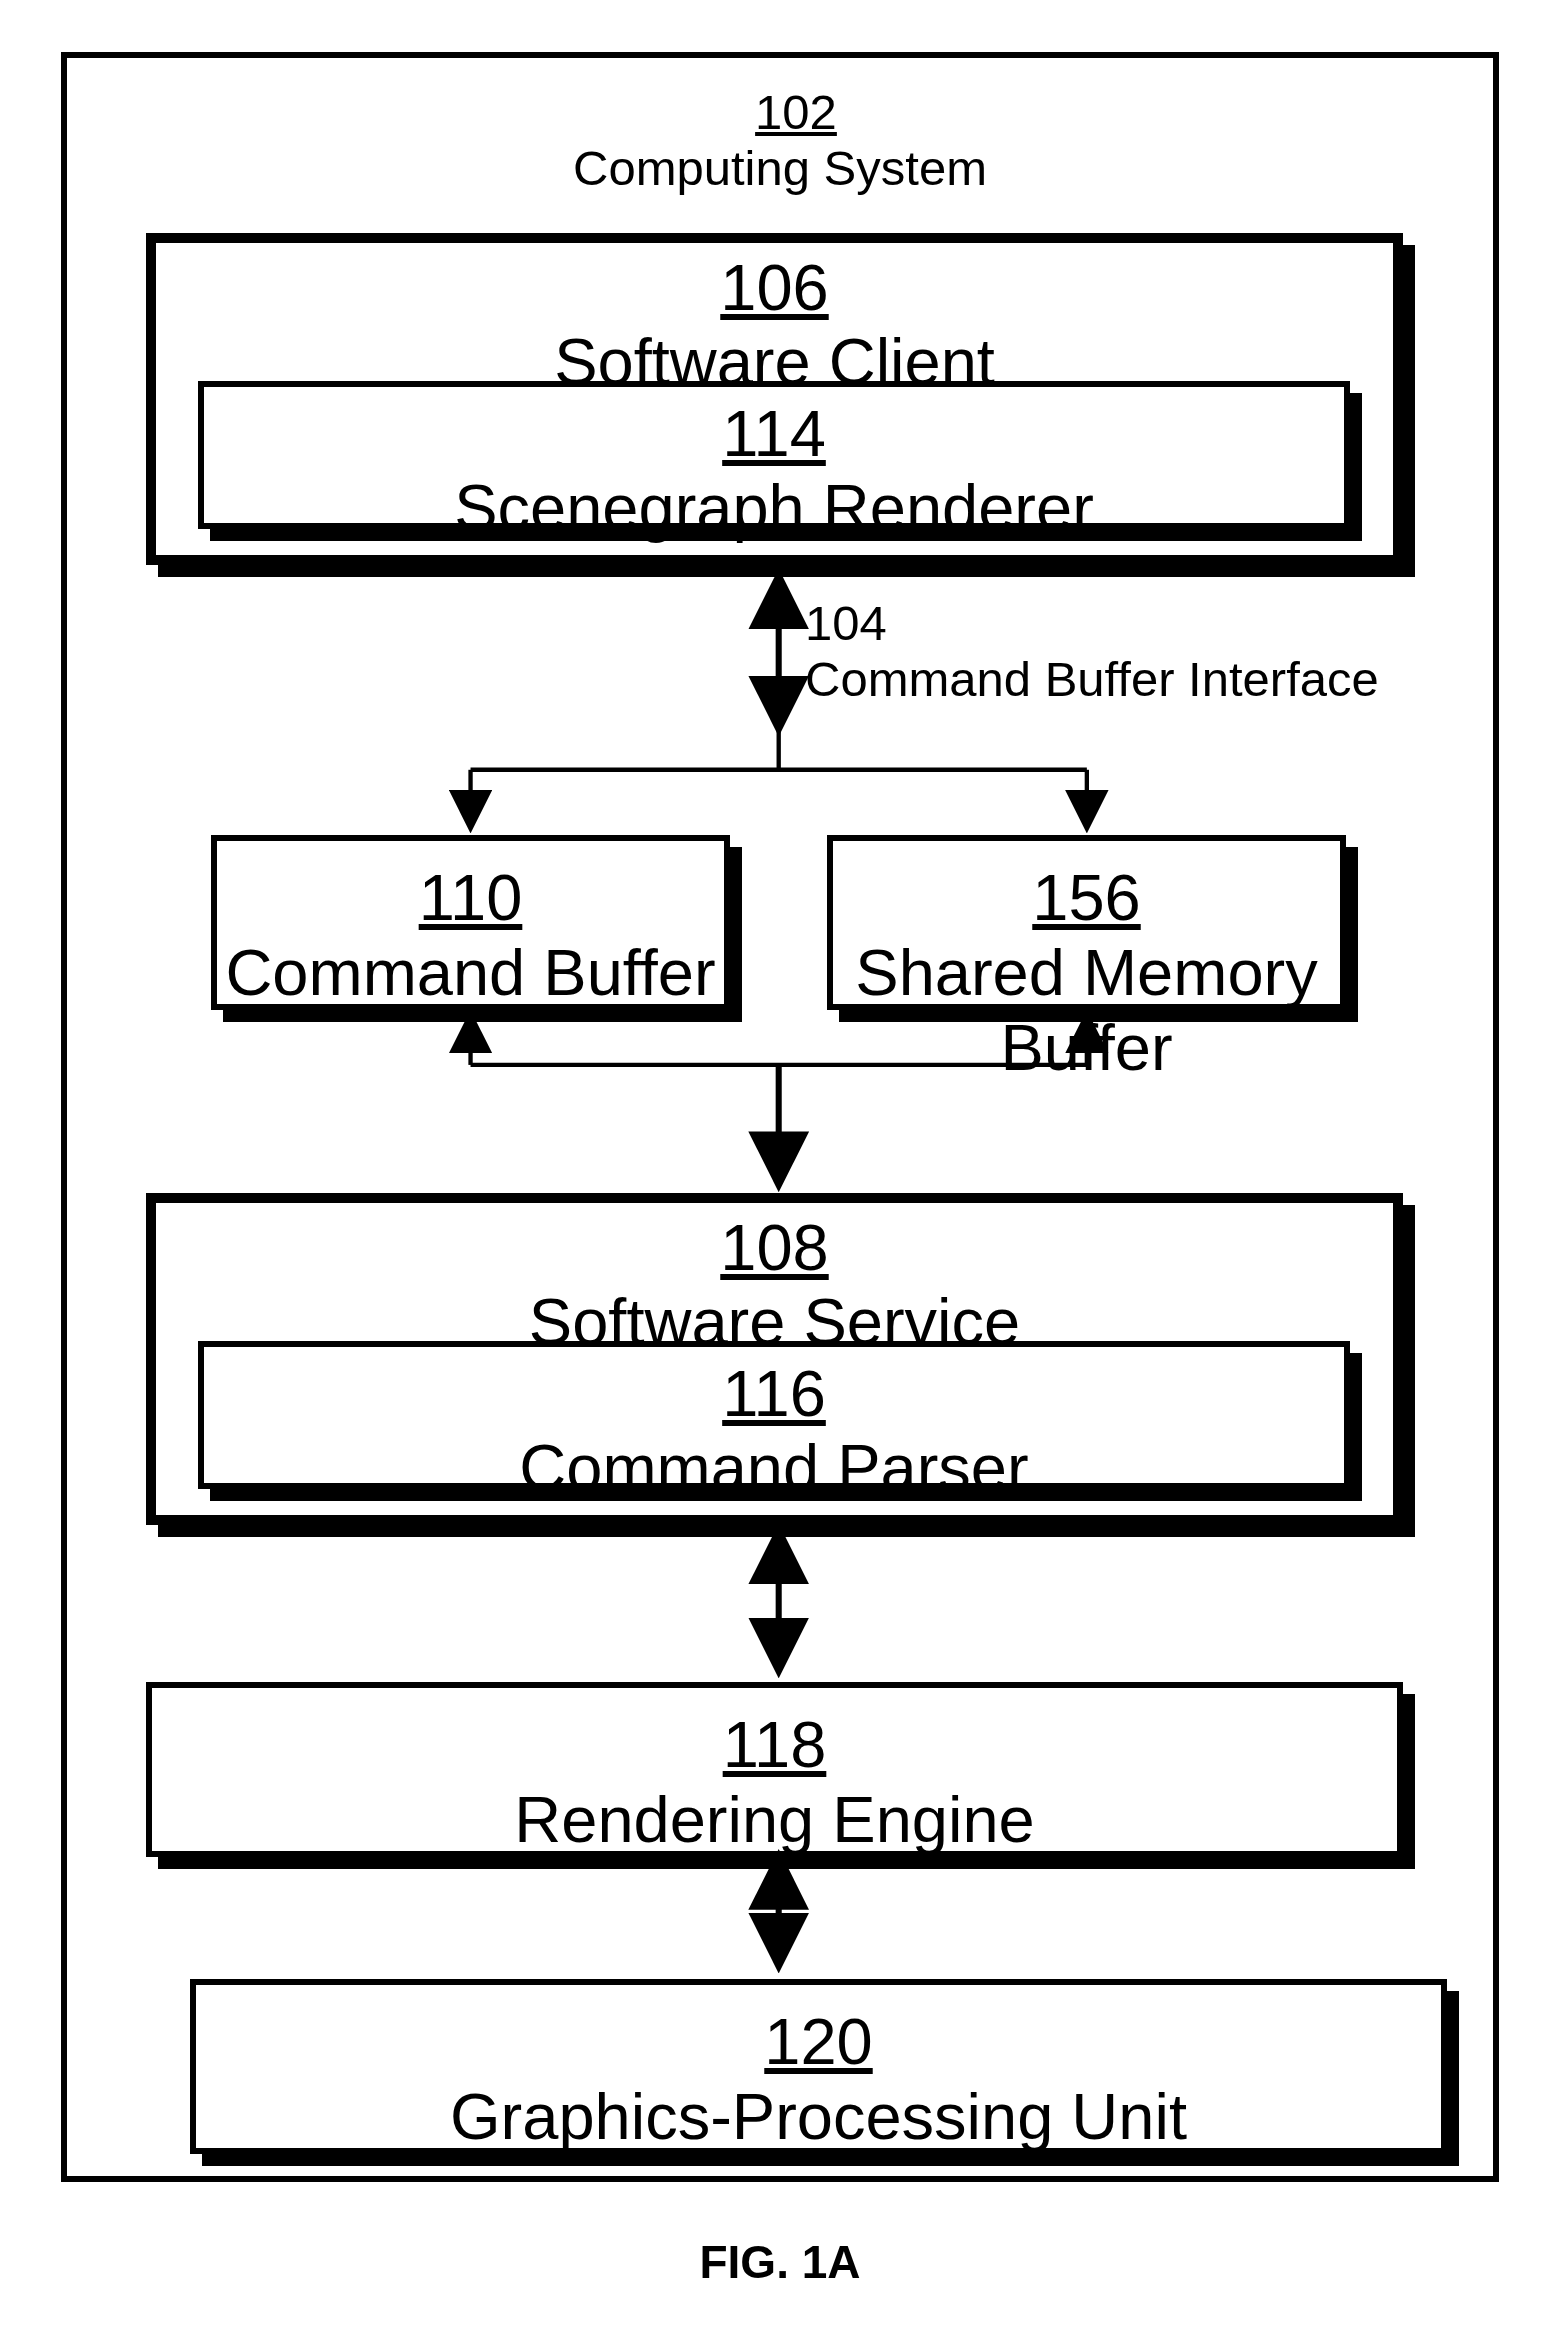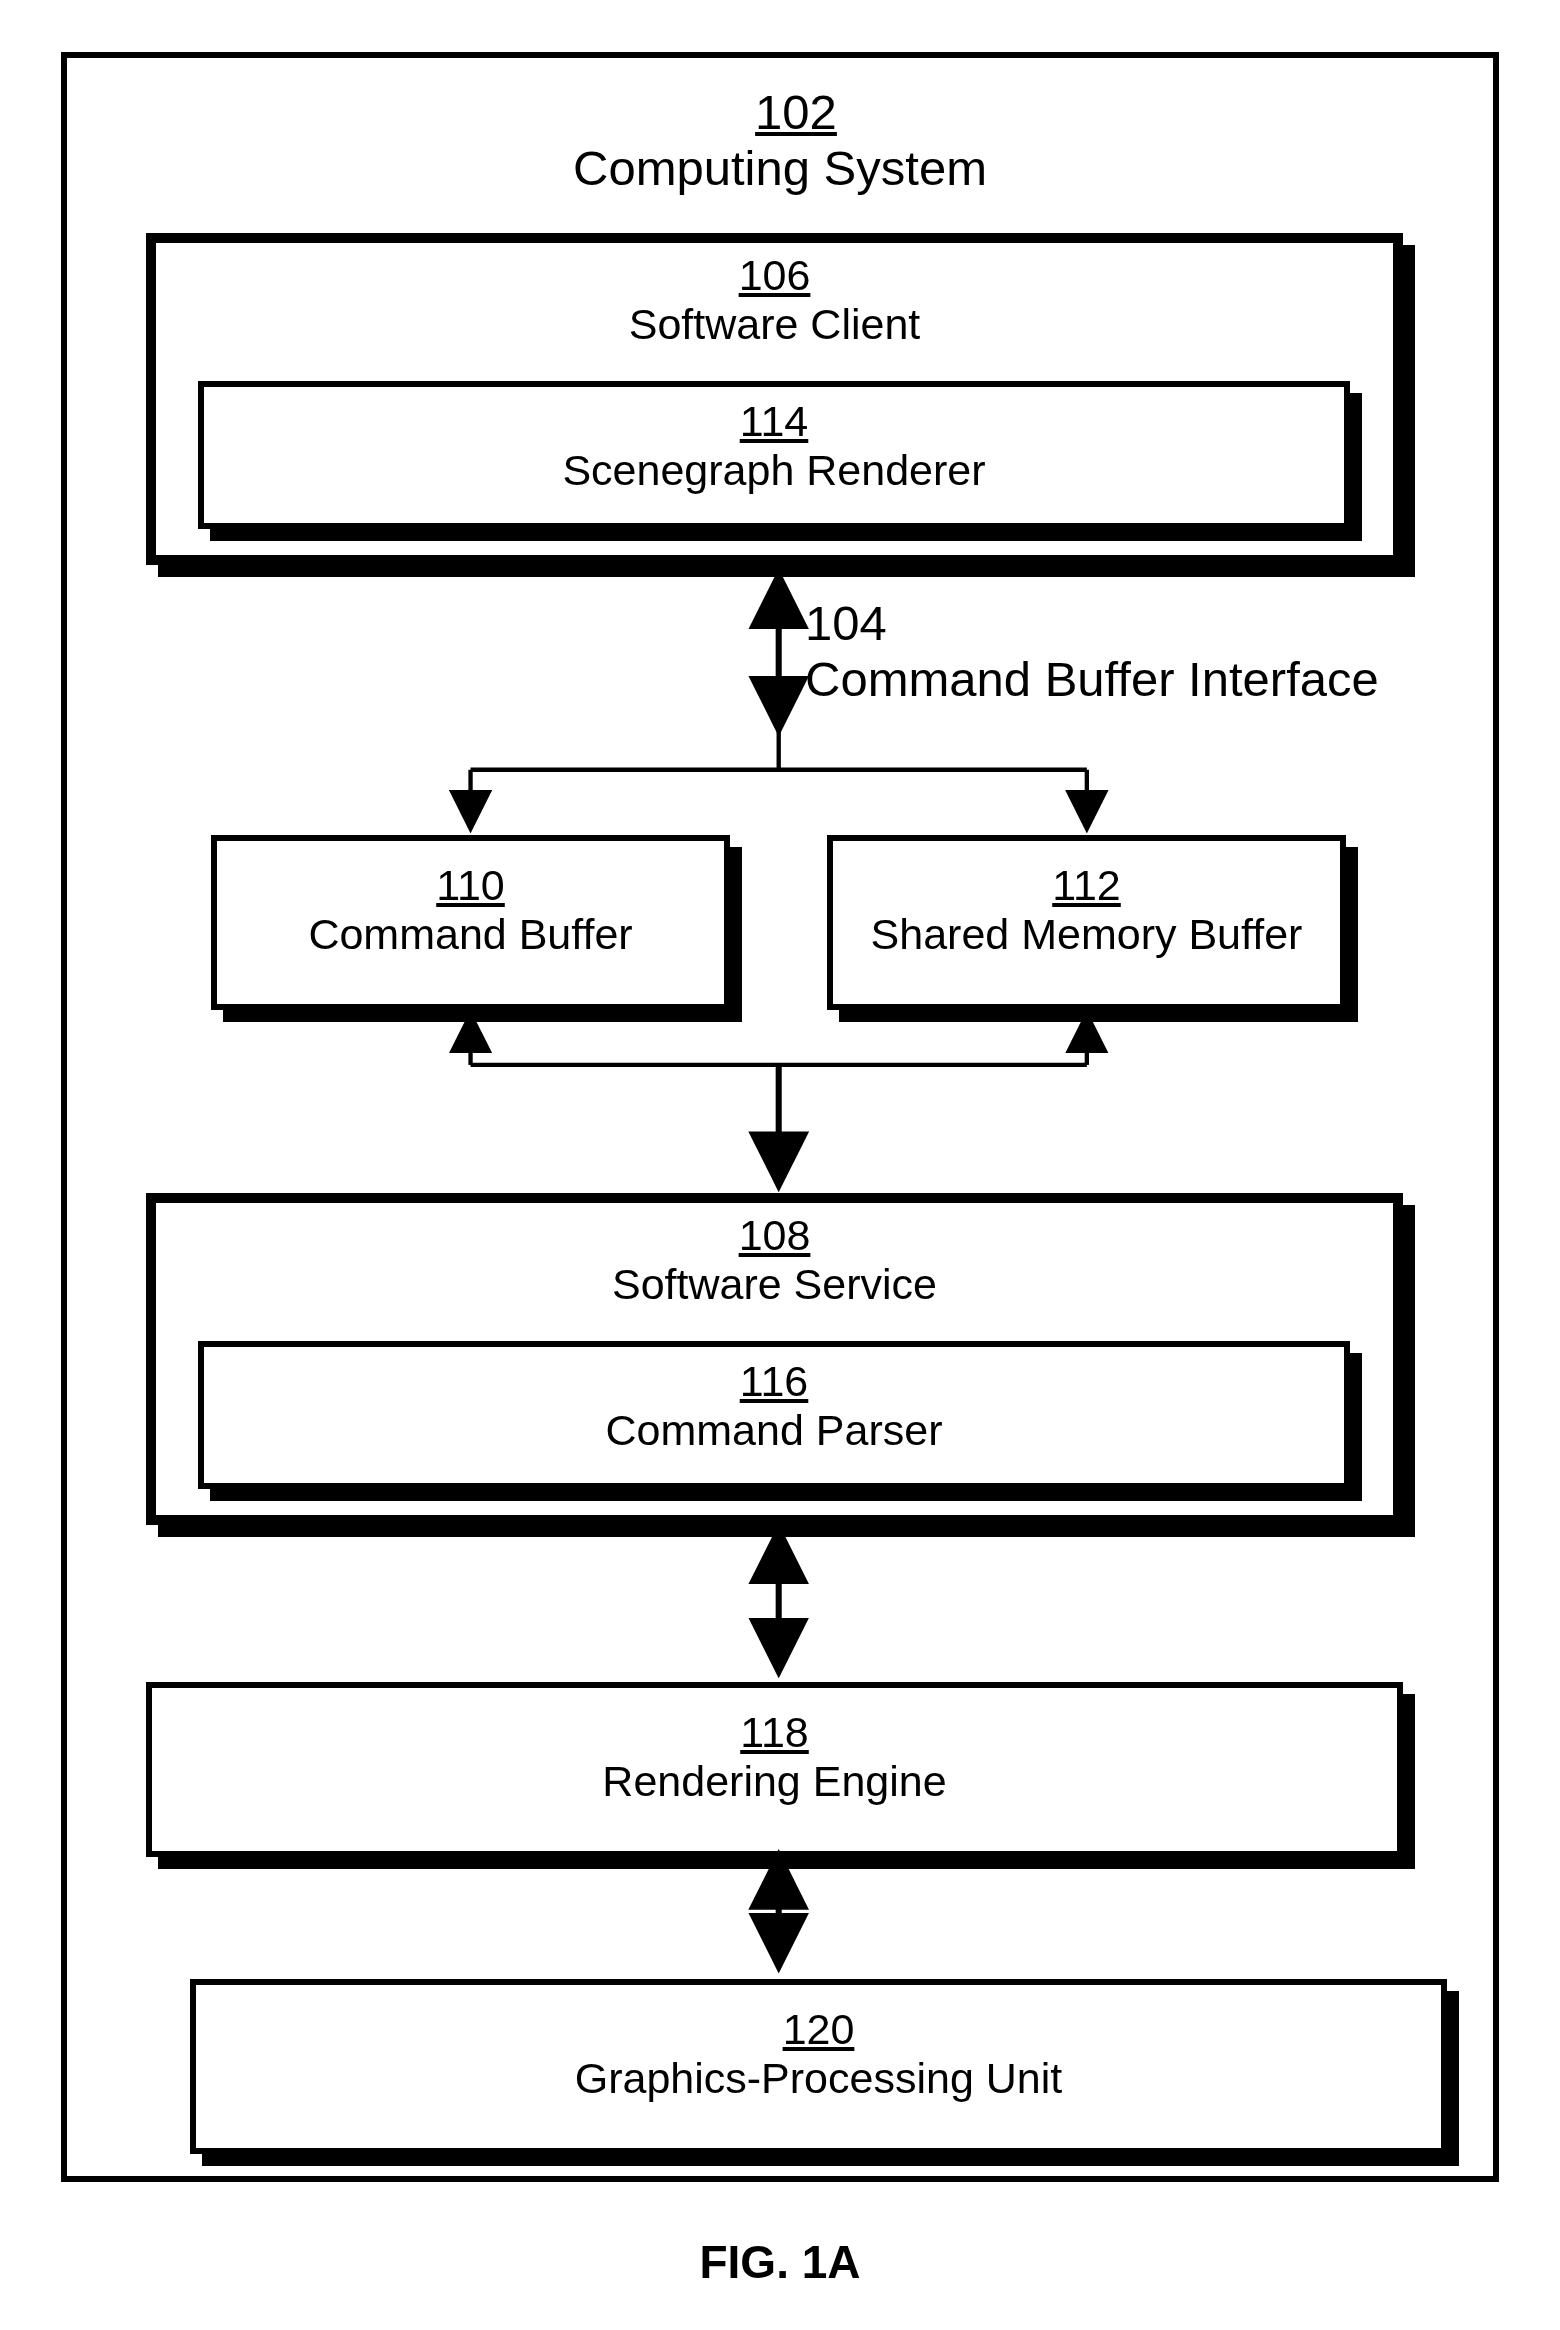--- a/index.html
+++ b/index.html
@@ -56,21 +56,21 @@
     box-sizing: border-box;
   }
   .thick .face { border: 10.5px solid #000; }
   .thin  .face { border: 6.1px solid #000; }
 
   .box-label {
     position: absolute;
     left: 0;
     width: 100%;
     text-align: center;
-    font-size: 43px;
+    font-size: 65px;
     line-height: 1.15;
   }
   .box-label .num { text-decoration: underline; }
 
   .annot {
     position: absolute;
     font-size: 49px;
     line-height: 1.15;
   }
 
@@ -132,21 +132,21 @@
       <div class="box-label" style="top:26px;">
         <span class="num">110</span><br>
         <span>Command Buffer</span>
       </div>
     </div>
 
     <div class="shadow-box thin" style="left:760px; top:777px; width:519px; height:175px;">
       <div class="shadow"></div>
       <div class="face"></div>
       <div class="box-label" style="top:26px;">
-        <span class="num">112</span><br>
+        <span class="num">156</span><br>
         <span>Shared Memory Buffer</span>
       </div>
     </div>
 
     <div class="shadow-box thick" style="left:79px; top:1135px; width:1257px; height:332px;">
       <div class="shadow"></div>
       <div class="face"></div>
       <div class="box-label" style="top:17.5px;">
         <span class="num">108</span><br>
         <span>Software Service</span>

